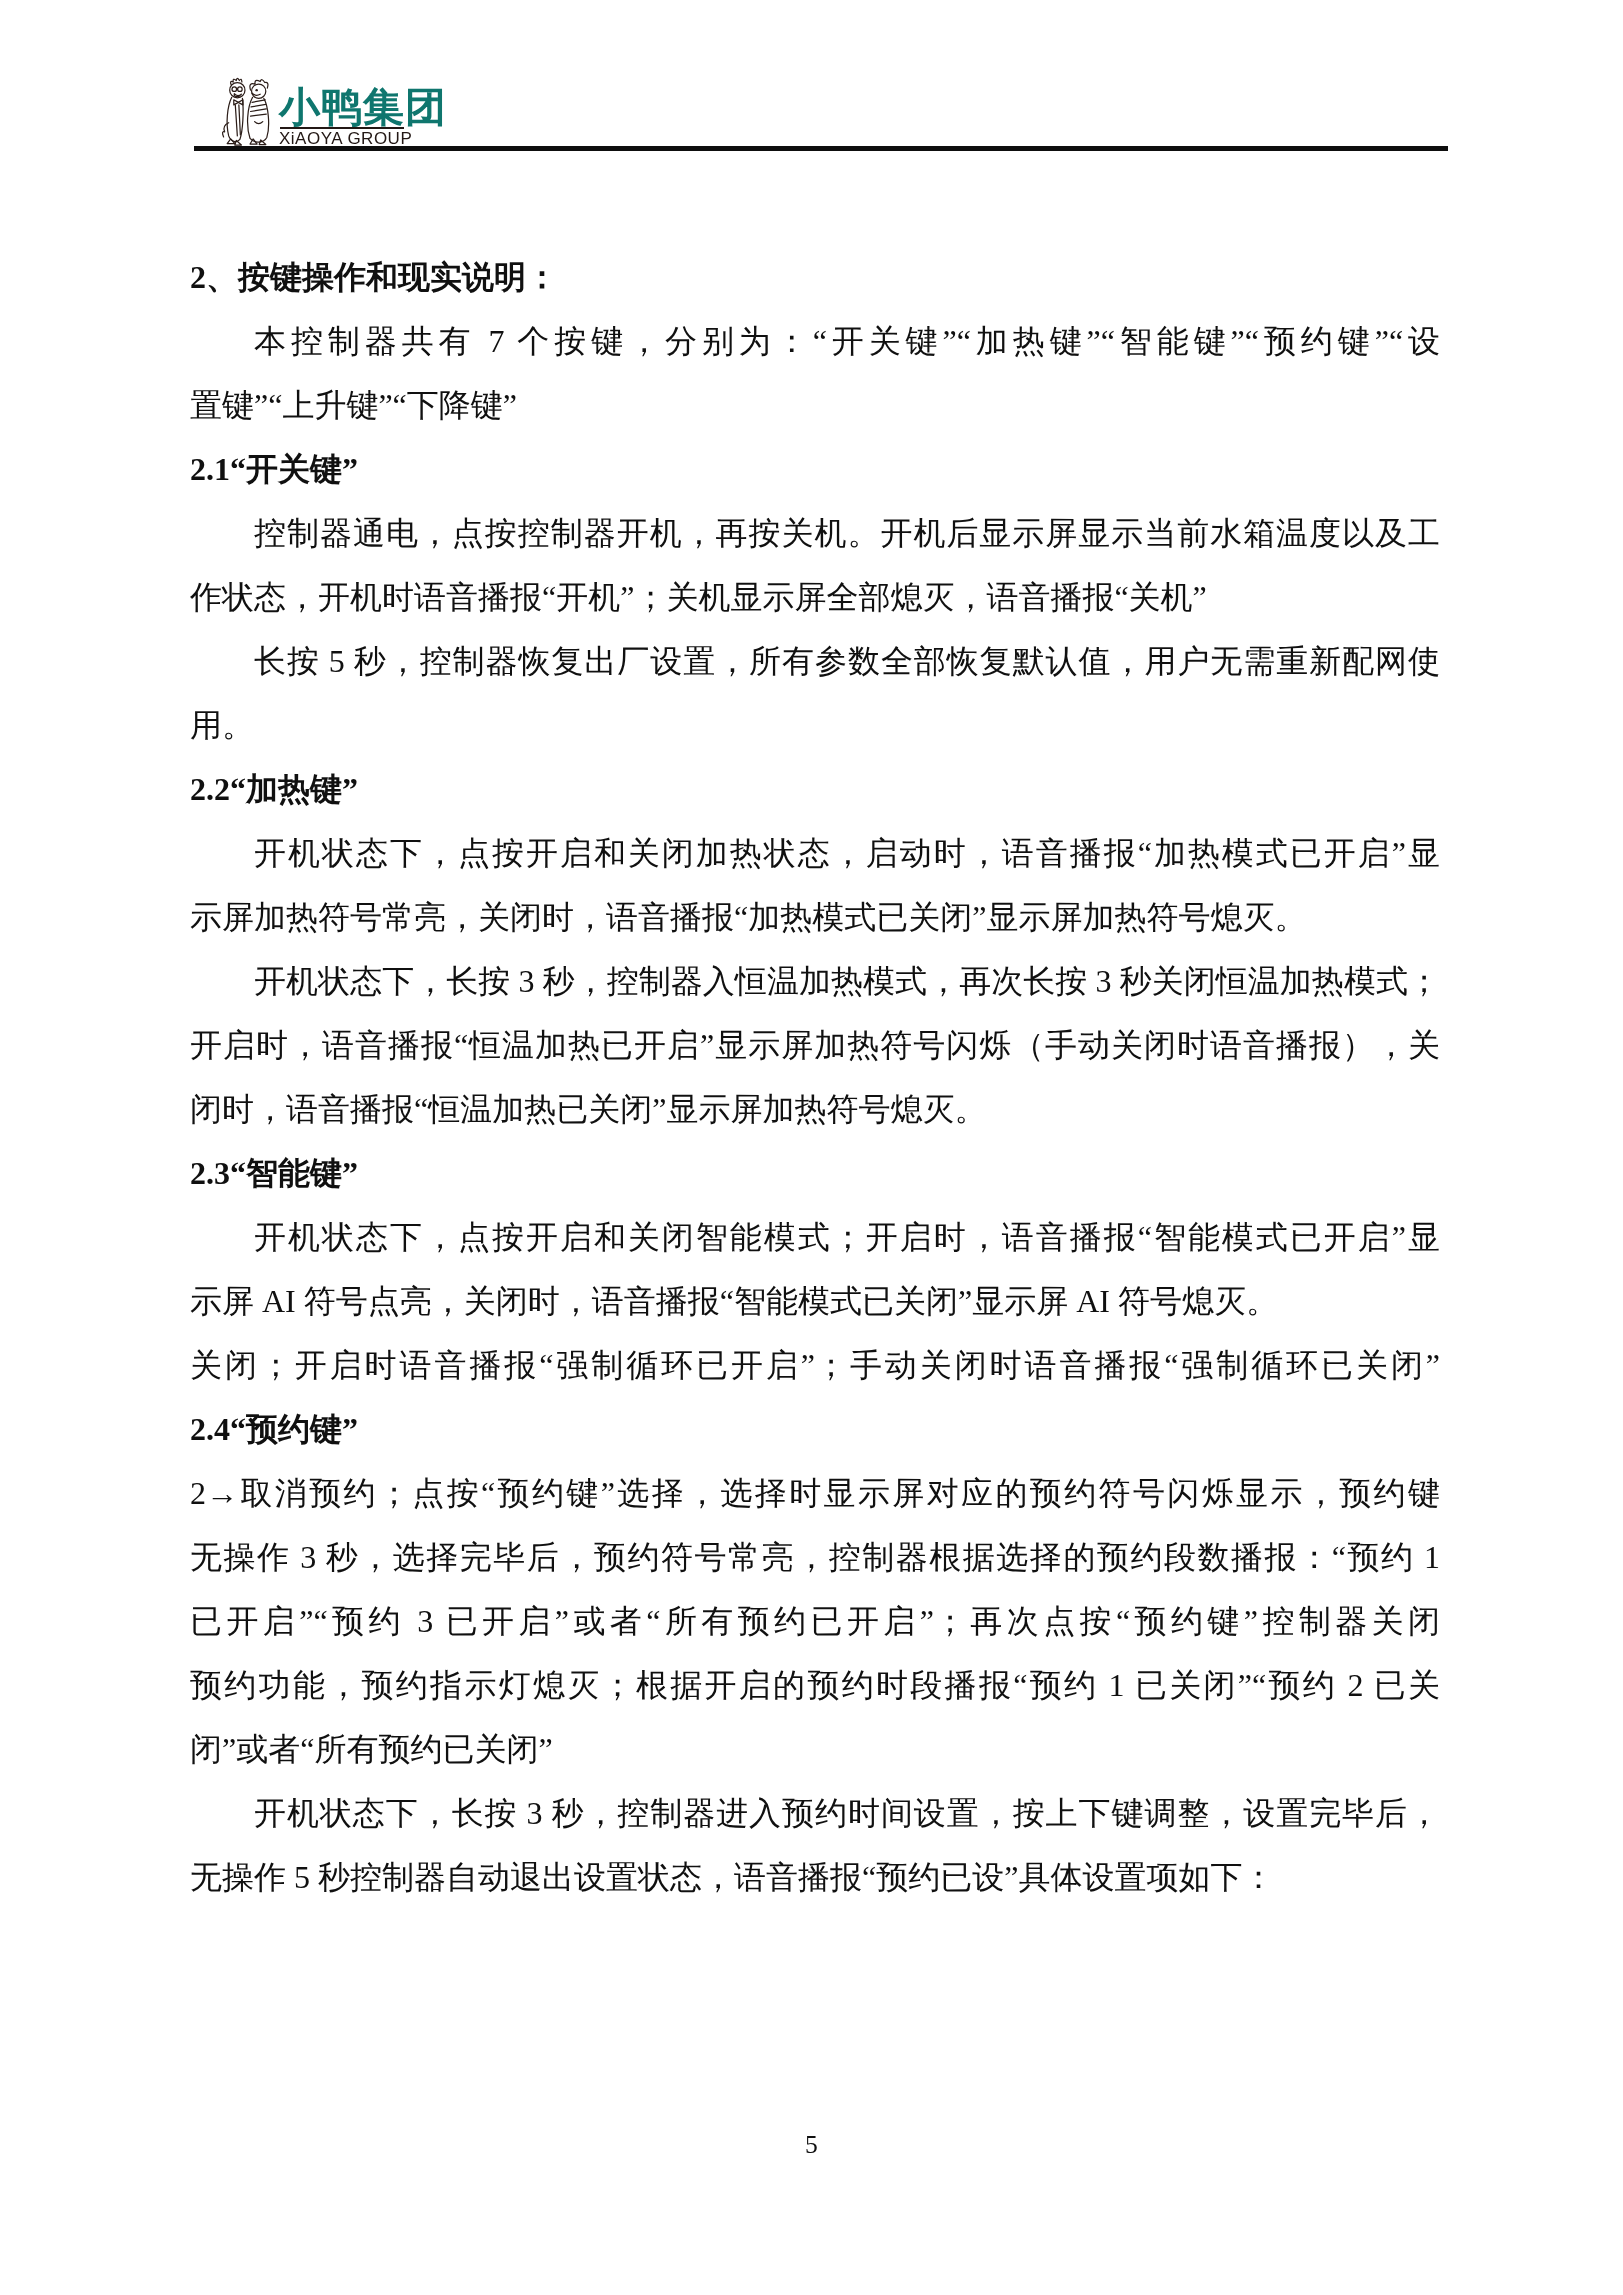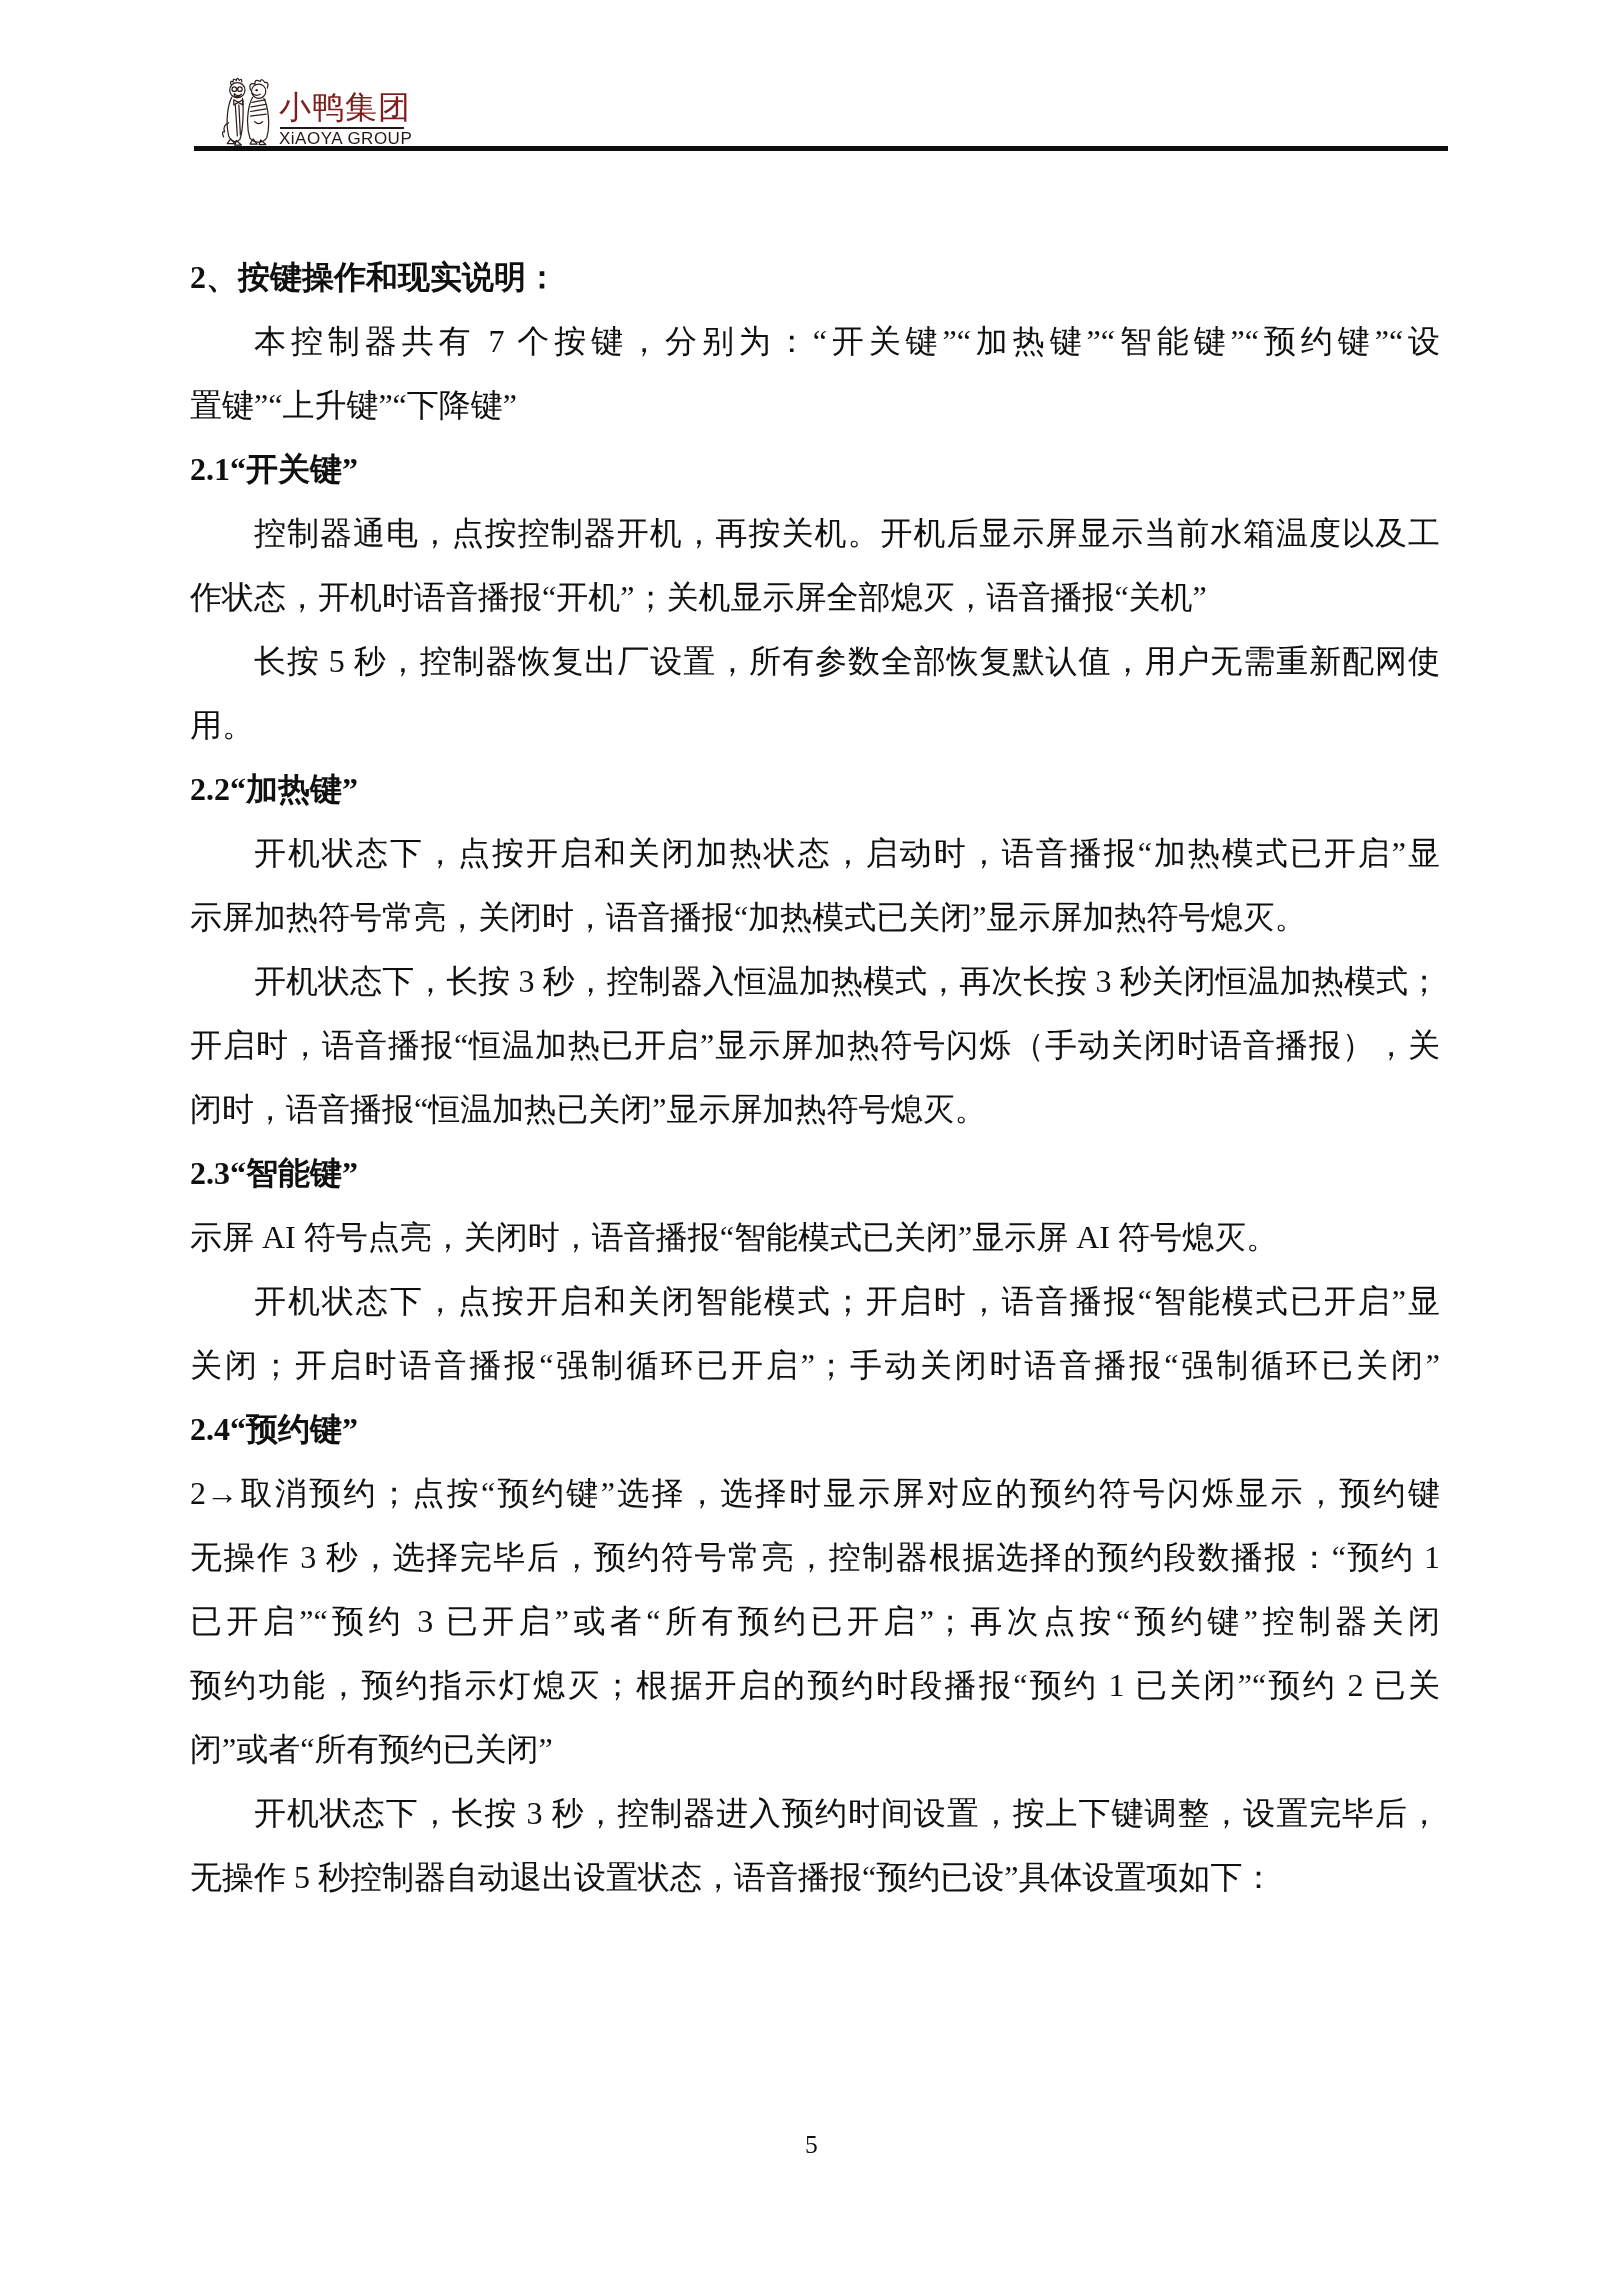--- a/index.html
+++ b/index.html
@@ -12,22 +12,22 @@
     color:#101010;
     overflow:hidden;
   }
   
   .logo-ducks{position:absolute;left:217px;top:75px;width:61px;height:73px;}
   .logo-ducks path,.logo-ducks circle{stroke:#2b1d18;stroke-width:2.4;fill:none;stroke-linecap:round;stroke-linejoin:round;}
   .logo-ducks .fill{fill:#2b1d18;stroke:none;}
   .logo-cn{
     position:absolute;left:279px;top:90px;width:127px;
     font-family:"Liberation Sans","DejaVu Sans",sans-serif;
-    font-weight:normal;font-size:32px;line-height:34px;
-    letter-spacing:1px;color:#7f1d1d;white-space:nowrap;
+    font-weight:bold;font-size:41px;line-height:34px;
+    letter-spacing:1px;color:#0f766e;white-space:nowrap;
   }
   .logo-divider{position:absolute;left:280px;top:127px;width:124px;height:2px;background:#231815;}
   .logo-en{
     position:absolute;left:279px;top:130px;width:133px;
     font-family:"Liberation Sans","DejaVu Sans",sans-serif;
     font-weight:normal;font-size:17px;line-height:18.4px;
     letter-spacing:0.5px;color:#231815;white-space:nowrap;
   }
   .header-rule{position:absolute;left:194px;top:146px;width:1254px;height:4.6px;background:#0e0e0e;}
   
@@ -89,22 +89,22 @@
     <div class="line">作状态，开机时语音播报“开机”；关机显示屏全部熄灭，语音播报“关机”</div>
     <div class="line i j">长按 5 秒，控制器恢复出厂设置，所有参数全部恢复默认值，用户无需重新配网使</div>
     <div class="line">用。</div>
     <div class="line h">2.2“加热键”</div>
     <div class="line i j">开机状态下，点按开启和关闭加热状态，启动时，语音播报“加热模式已开启”显</div>
     <div class="line">示屏加热符号常亮，关闭时，语音播报“加热模式已关闭”显示屏加热符号熄灭。</div>
     <div class="line i j">开机状态下，长按 3 秒，控制器入恒温加热模式，再次长按 3 秒关闭恒温加热模式；</div>
     <div class="line j">开启时，语音播报“恒温加热已开启”显示屏加热符号闪烁（手动关闭时语音播报），关</div>
     <div class="line">闭时，语音播报“恒温加热已关闭”显示屏加热符号熄灭。</div>
     <div class="line h">2.3“智能键”</div>
+    <div class="line i j">开机状态下，点按开启和关闭智能模式；开启时，语音播报“智能模式已开启”显</div>
     <div class="line">示屏 AI 符号点亮，关闭时，语音播报“智能模式已关闭”显示屏 AI 符号熄灭。</div>
-    <div class="line i j">开机状态下，点按开启和关闭智能模式；开启时，语音播报“智能模式已开启”显</div>
     <div class="line j">关闭；开启时语音播报“强制循环已开启”；手动关闭时语音播报“强制循环已关闭”</div>
     <div class="line h">2.4“预约键”</div>
     <div class="line j">2→取消预约；点按“预约键”选择，选择时显示屏对应的预约符号闪烁显示，预约键</div>
     <div class="line j">无操作 3 秒，选择完毕后，预约符号常亮，控制器根据选择的预约段数播报：“预约 1</div>
     <div class="line j">已开启”“预约 3 已开启”或者“所有预约已开启”；再次点按“预约键”控制器关闭</div>
     <div class="line j">预约功能，预约指示灯熄灭；根据开启的预约时段播报“预约 1 已关闭”“预约 2 已关</div>
     <div class="line">闭”或者“所有预约已关闭”</div>
     <div class="line i j">开机状态下，长按 3 秒，控制器进入预约时间设置，按上下键调整，设置完毕后，</div>
     <div class="line">无操作 5 秒控制器自动退出设置状态，语音播报“预约已设”具体设置项如下：</div>
   </div>

